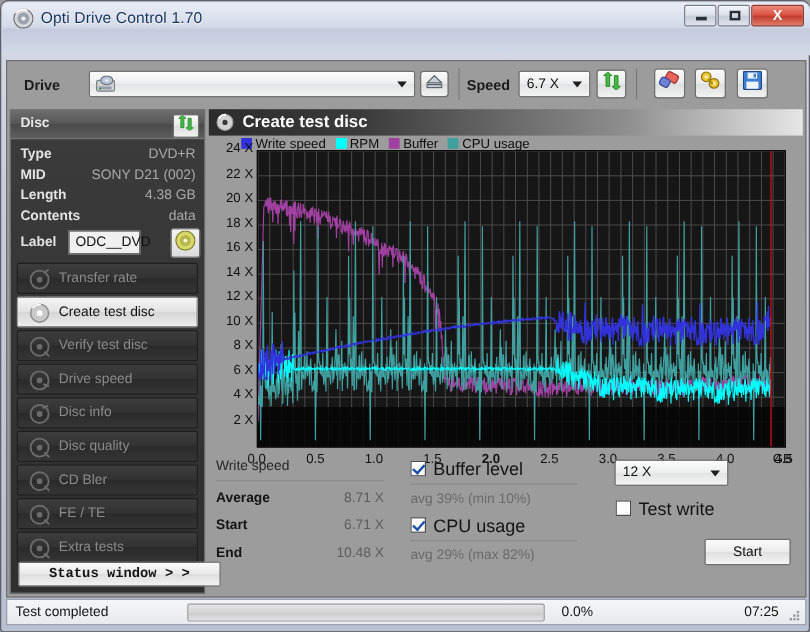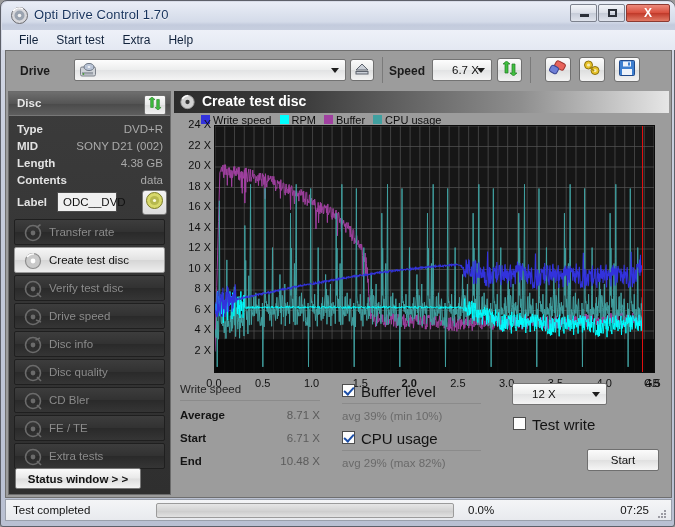--- a/index.html
+++ b/index.html
@@ -57,21 +57,21 @@
     background:#9c9c9c;border:1px solid #6e6e6e;box-sizing:border-box;
   }
   
   .toolbar{position:absolute;left:0;top:0;width:664px;height:38px;}
   .lbl{position:absolute;font-size:12px;font-weight:bold;color:#1b1b1b;}
   .combo{
     position:absolute;background:linear-gradient(180deg,#fdfdfd 0%,#eceded 50%,#e2e3e4 51%,#f4f4f4 100%);
     border:1px solid #737373;border-radius:2px;box-sizing:border-box;
     font-size:11.5px;color:#121212;display:flex;align-items:center;
   }
-  .combo .cap{padding-left:19px;white-space:nowrap;overflow:hidden;}
+  .combo .cap{padding-left:6px;white-space:nowrap;overflow:hidden;}
   .combo .arr{
     position:absolute;right:6px;top:50%;margin-top:-2px;width:0;height:0;
     border-left:4px solid transparent;border-right:4px solid transparent;border-top:5px solid #1d1d1d;
   }
   .tbtn{
     position:absolute;border:1px solid #6f6f6f;border-radius:3px;box-sizing:border-box;
     background:linear-gradient(180deg,#fbfbfb 0%,#e9eaea 50%,#dddede 51%,#f2f2f2 100%);
     display:flex;align-items:center;justify-content:center;
   }
   .sep{position:absolute;width:1px;background:#7a7a7a;}
@@ -107,24 +107,24 @@
     display:flex;align-items:center;
   }
   .navbtn.sel{
     background:linear-gradient(180deg,#f6f6f6 0%,#e3e3e3 48%,#d6d6d6 52%,#ededed 100%);
     border-color:#9a9a9a;
   }
   .navbtn .txt{font-size:11.5px;color:#8b8b8b;padding-left:34px;}
   .navbtn.sel .txt{color:#101010;}
   .navicon{position:absolute;left:9px;top:4px;width:18px;height:18px;}
   .statuswin{
-    position:absolute;left:6px;bottom:5px;width:126px;height:21px;
+    position:absolute;left:6px;bottom:5px;width:169px;height:21px;
     background:linear-gradient(180deg,#fafafa 0%,#e9e9e9 48%,#dedede 52%,#f3f3f3 100%);
     border:1px solid #787878;border-radius:2px;box-sizing:border-box;
-    display:flex;align-items:center;justify-content:center;font-size:11.5px;font-weight:bold;color:#131313;
+    display:flex;align-items:center;justify-content:center;font-size:11.5px;font-weight:bold;color:#131313;font-family:Liberation Mono, monospace;
   }
 
   
   .rightpanel{position:absolute;left:168px;top:40px;width:495px;height:404px;}
   .rp-head{
     position:absolute;left:0;top:0;width:495px;height:22px;
     background:linear-gradient(90deg,#2c2c2c 0%,#3a3a3a 25%,#8e8e8e 70%,#e6e6e6 100%);
   }
   .rp-head .t{position:absolute;left:28px;top:2px;font-size:14px;font-weight:bold;color:#fff;}
   .rp-icon{position:absolute;left:5px;top:3px;width:17px;height:16px;}
@@ -197,26 +197,20 @@
           </div>
         <div class="wbtn">
             <span class="max-sq"></span>
           </div>
         <div class="wbtn close">
             <span class="g">X</span>
           </div>
       </div>
     </div>
 
-    <div class="menubar">
-      <span class="menuitem">File</span>
-      <span class="menuitem">Start test</span>
-      <span class="menuitem">Extra</span>
-      <span class="menuitem">Help</span>
-    </div>
 
     <div class="client">
 
       <div class="toolbar">
         <span class="lbl" style="left:14px;top:13px;">Drive</span>
         <div class="combo" style="left:68px;top:8px;width:272px;height:22px;">
           <span style="position:absolute;left:5px;top:3px;">
             <svg width="16" height="15" viewBox="0 0 16 15">
               <rect x="0.5" y="4" width="15" height="9" rx="1.5" fill="#cfd3d8" stroke="#7b8089"></rect>
               <rect x="2" y="9" width="11" height="2.5" fill="#9aa0a9"></rect>

